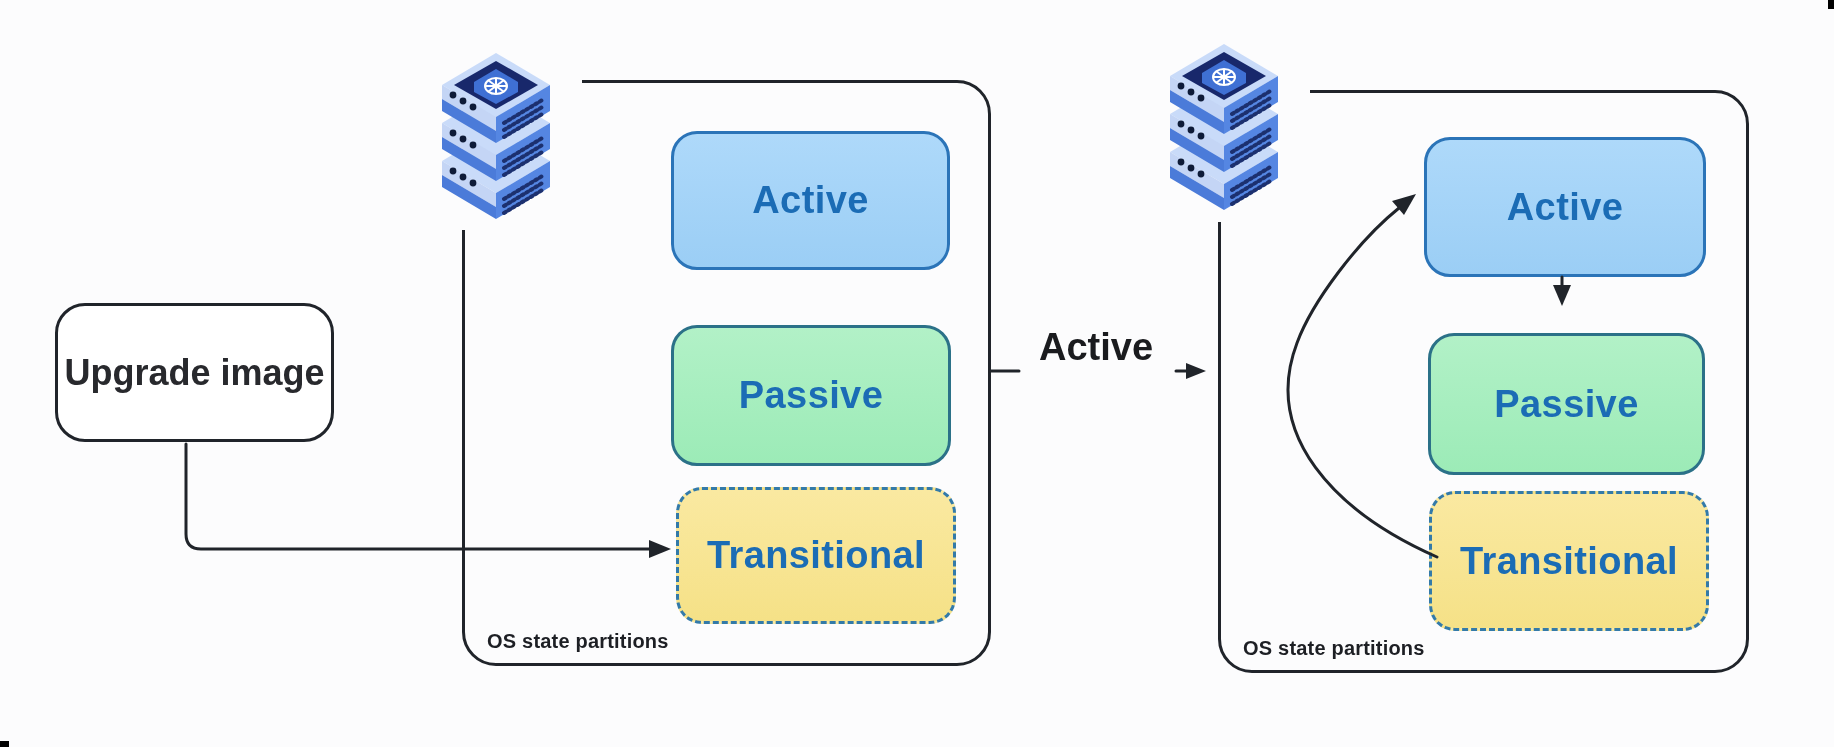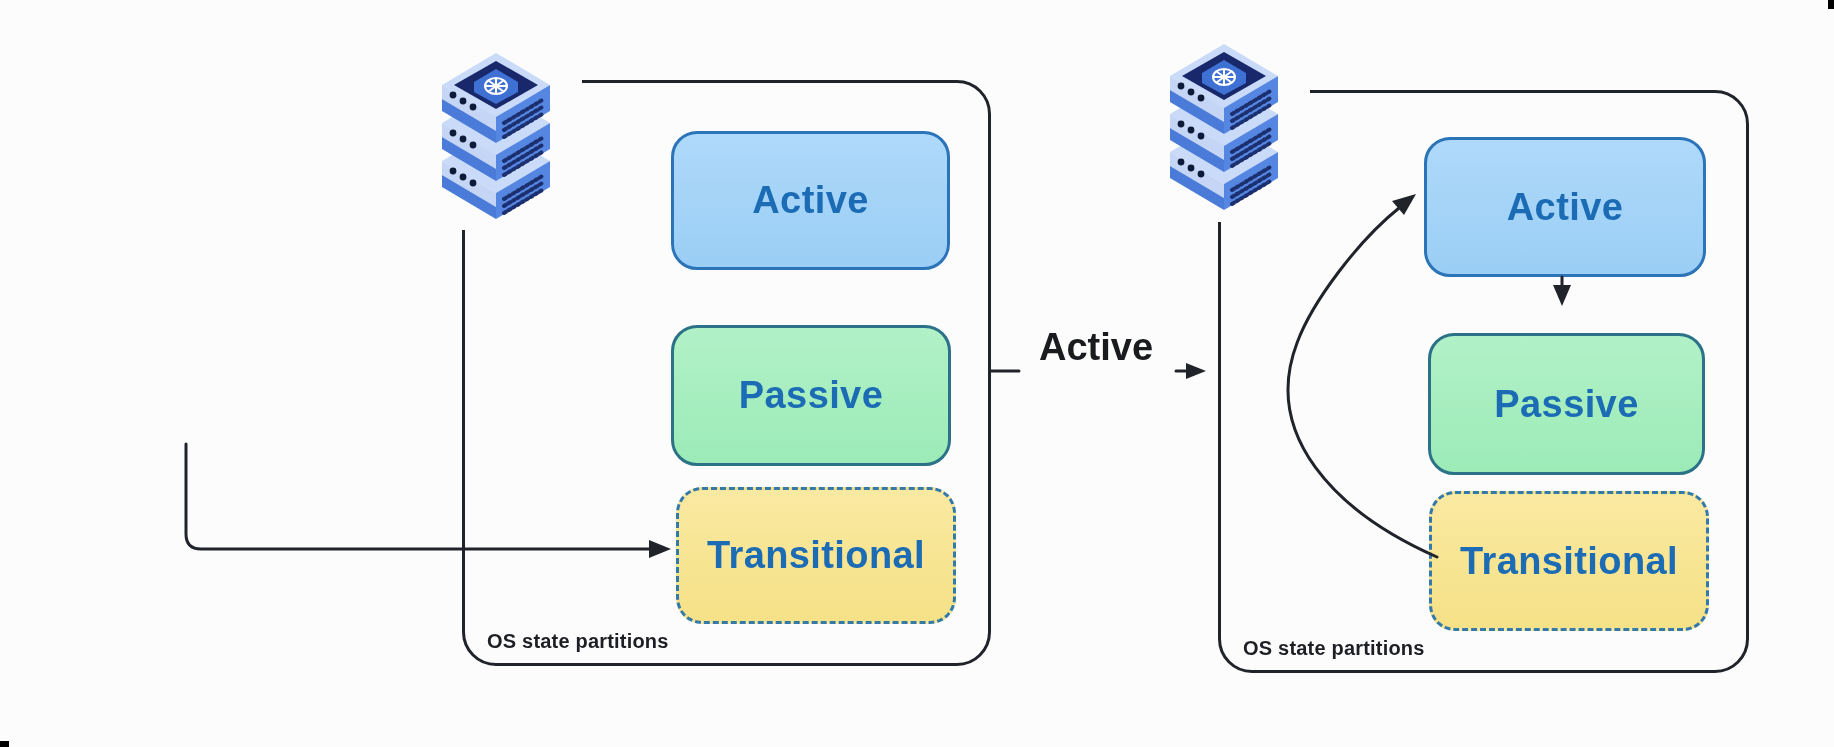--- a/index.html
+++ b/index.html
@@ -120,20 +120,23 @@
           <line x1="0" y1="-8" x2="0" y2="8"></line>
           <line x1="-11" y1="0" x2="11" y2="0"></line>
           <line x1="-7.8" y1="-5.7" x2="7.8" y2="5.7"></line>
           <line x1="-7.8" y1="5.7" x2="7.8" y2="-5.7"></line>
           <circle r="2.6" fill="#ffffff" stroke="none"></circle>
         </g>
       </g>
     </defs>
   </svg>
 
+  <div class="upgrade-image-box">
+    <span>Upgrade image</span>
+  </div>
 
   <div class="os-container left">
     <div class="partition active">
       <span>Active</span>
     </div>
     <div class="partition passive">
       <span>Passive</span>
     </div>
     <div class="partition transitional">
       <span>Transitional</span>

